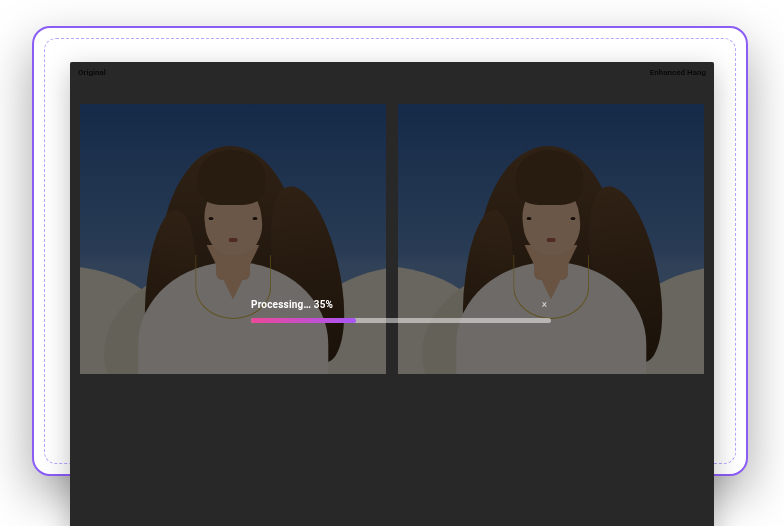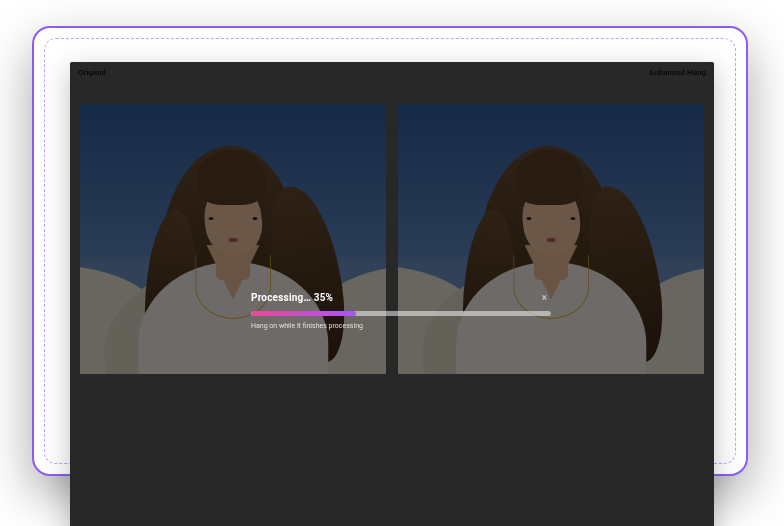--- a/index.html
+++ b/index.html
@@ -228,21 +228,20 @@
         <div class="pm-title">
           <span>Processing… </span><span>35%</span>
         </div>
         <div class="pm-close">
           <span>×</span>
         </div>
       </div>
       <div class="pm-bar">
         <div class="pm-fill" style="width: 35%;"></div>
       </div>
-      <div class="pm-msg">Hang on while it finishes processing</div>
     </div>
 
     <div class="footer">
       <div class="zoom">
         <span>
           <svg viewBox="0 0 24 24" fill="none" stroke="#1a1a1a" stroke-width="2">
               <circle cx="10" cy="10" r="6"></circle>
               <line x1="15" y1="15" x2="20" y2="20"></line>
               <line x1="7" y1="10" x2="13" y2="10"></line>
             </svg>

